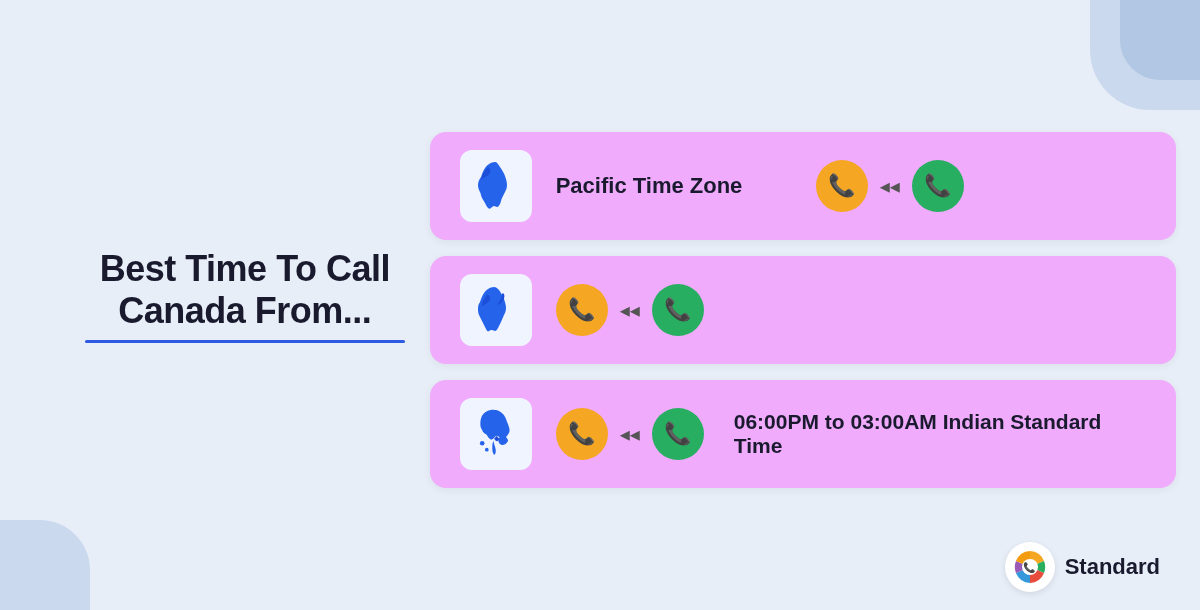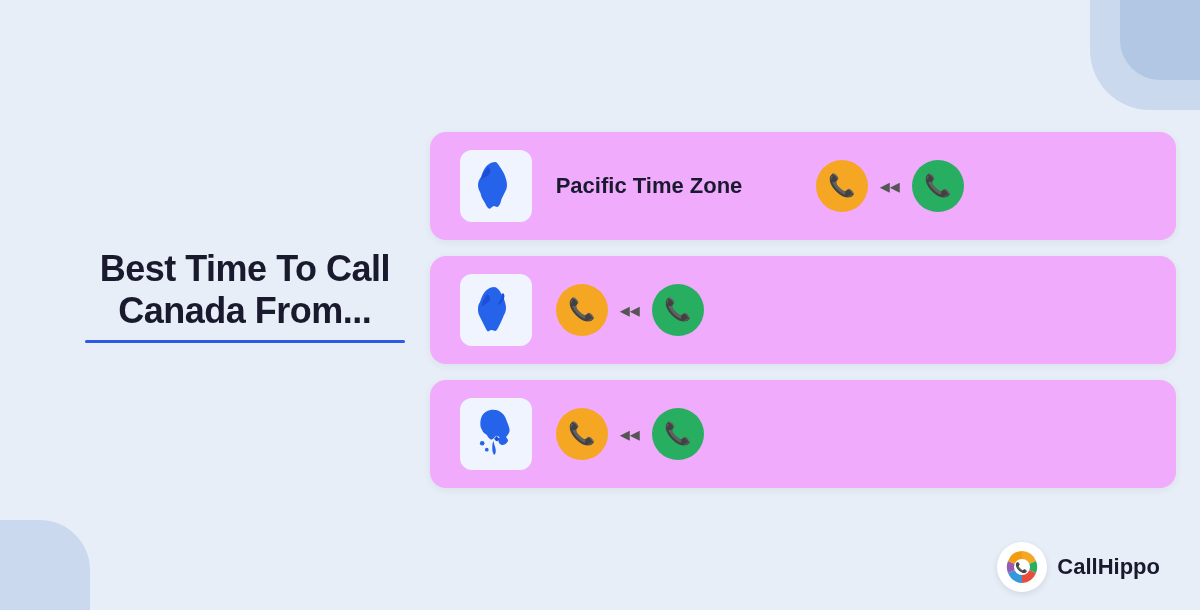--- a/index.html
+++ b/index.html
@@ -290,20 +290,21 @@
       </div>
       <div class="call-icons">
         <div class="phone-circle orange">
           <span class="phone-icon">📞</span>
         </div>
         <span class="sound-waves">◂◂</span>
         <div class="phone-circle green">
           <span class="phone-icon">📞</span>
         </div>
       </div>
+      <div class="time-range">06:00PM to 03:00AM Indian Standard Time</div>
     </div>
 
   </div>
 
   <div class="logo-area">
     <div class="logo-circle">
 
       <svg class="logo-svg" viewBox="0 0 40 40" xmlns="http://www.w3.org/2000/svg">
         <circle cx="20" cy="20" r="18" fill="white"></circle>
 
@@ -311,16 +312,16 @@
         <path d="M20 20 L34 14 A16 16 0 0 1 34 26 Z" fill="#27ae60"></path>
         <path d="M20 20 L34 26 A16 16 0 0 1 20 36 Z" fill="#e74c3c"></path>
         <path d="M20 20 L20 36 A16 16 0 0 1 6 26 Z" fill="#3498db"></path>
         <path d="M20 20 L6 26 A16 16 0 0 1 6 14 Z" fill="#9b59b6"></path>
         <path d="M20 20 L6 14 A16 16 0 0 1 20 4 Z" fill="#f39c12"></path>
         <circle cx="20" cy="20" r="8" fill="white"></circle>
 
         <text x="20" y="24" text-anchor="middle" font-size="10" fill="#2d5be3">📞</text>
       </svg>
     </div>
-    <span class="logo-text">CallHippo</span>
+    <span class="logo-text">Standard</span>
   </div>
 
 </div>
 
 </body></html>

